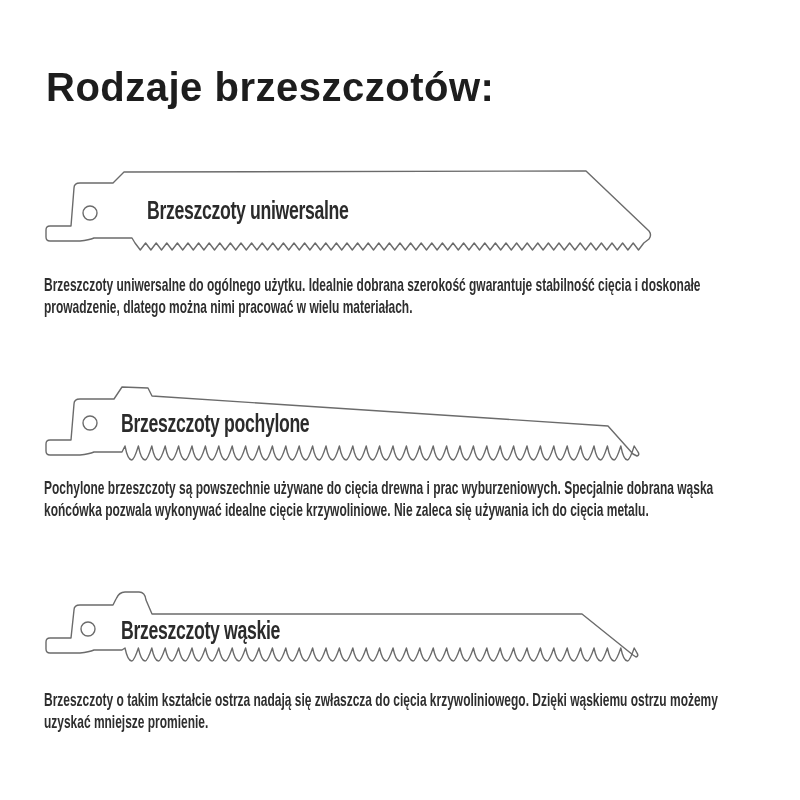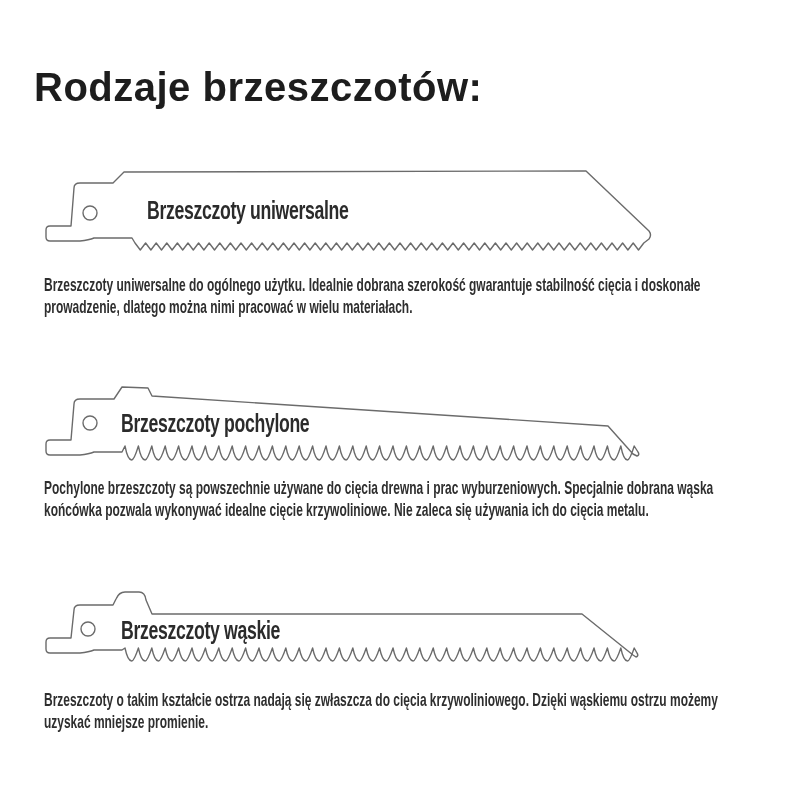--- a/index.html
+++ b/index.html
@@ -1,21 +1,21 @@
 <!DOCTYPE html>
 <html><head>
 <meta charset="utf-8">
 <style>
   html,body{margin:0;padding:0;background:#fff;}
   .page{
     position:relative;width:800px;height:800px;background:#ffffff;
     overflow:hidden;font-family:"Liberation Sans",sans-serif;
   }
   .title{
-    position:absolute;left:34px;top:63px;margin:0;
+    position:absolute;left:46px;top:63px;margin:0;
     font:700 40px/48px "Liberation Sans",sans-serif;
     letter-spacing:0.5px;color:#1d1d1d;white-space:nowrap;
   }
   .blades-svg{position:absolute;left:0;top:0;width:800px;height:800px;}
   .blade-outline{fill:#ffffff;stroke:#6b6b6b;stroke-width:1.4;stroke-linejoin:round;}
   .blade-hole{fill:#ffffff;stroke:#6b6b6b;stroke-width:1.4;}
   .blade-label{
     position:absolute;margin:0;
     font:700 26px/26px "Liberation Sans",sans-serif;color:#2b2b2b;
     transform:scaleX(0.68);transform-origin:left center;

